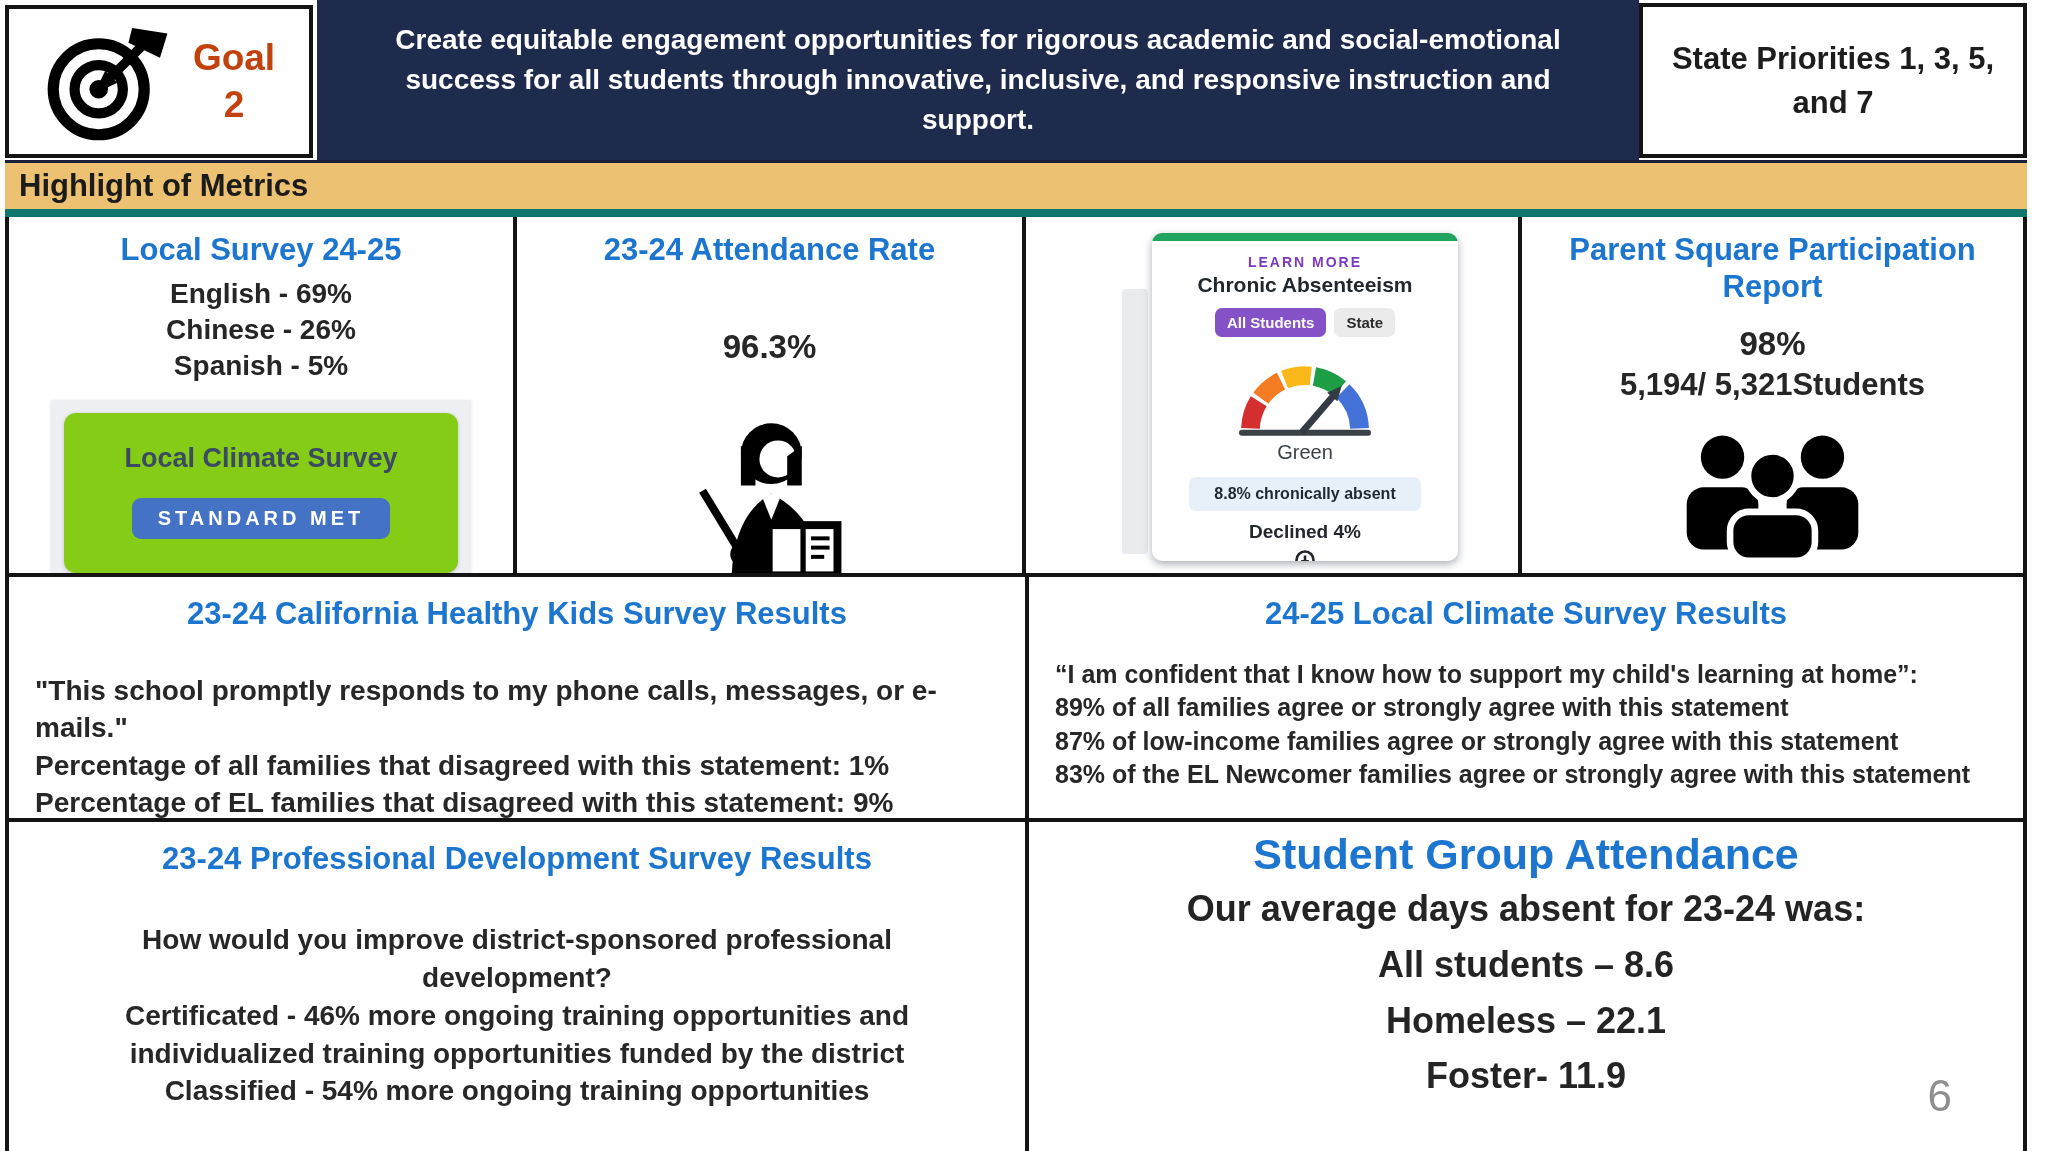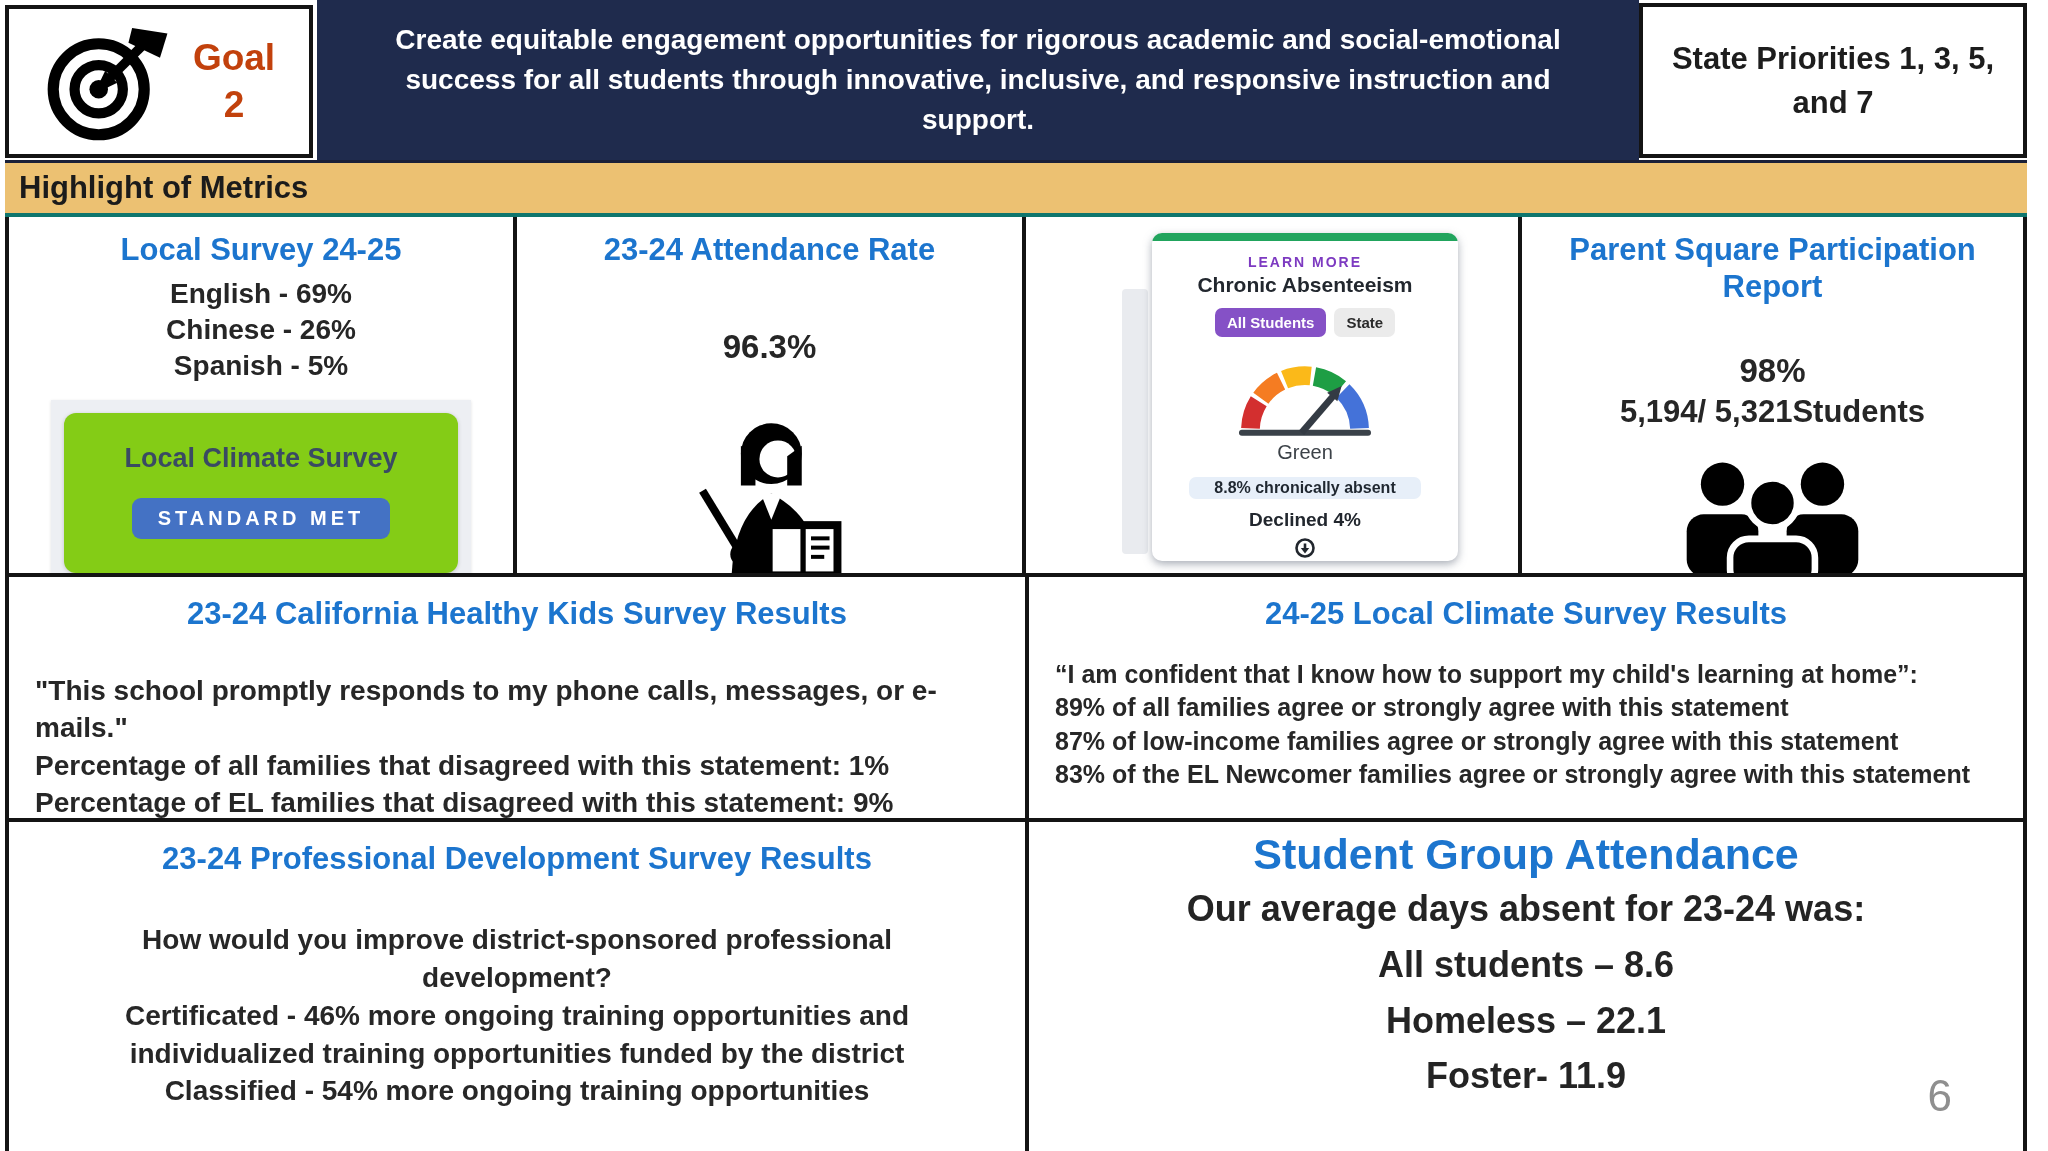--- a/index.html
+++ b/index.html
@@ -30,21 +30,21 @@
   .priorities {
     position:absolute; left:1639px; top:3px; width:388px; height:155px;
     background:#fff; border:4px solid #141414;
     display:flex; align-items:center; justify-content:center;
     text-align:center; font-weight:bold; font-size:31px; color:#1d1d1d; line-height:1.4;
     padding:0 24px;
   }
   
   .section-bar {
     position:absolute; left:5px; top:160px; width:2022px; height:57px;
-    background:#ECC172; border-top:3px solid #1a2038; border-bottom:4px solid #0f766e;
+    background:#ECC172; border-top:3px solid #1a2038; border-bottom:8px solid #0f766e;
     display:flex; align-items:center; padding-left:14px;
     font-weight:bold; font-size:31px; color:#1b1b1b;
   }
   
   .metrics {
     position:absolute; left:5px; top:217px; width:2022px; height:934px;
     border-left:4px solid #141414;
   }
   .mrow { display:flex; width:100%; }
   .row1 { height:360px; border-bottom:4px solid #141414; }
@@ -70,21 +70,21 @@
   }
   .lcs-title { font-weight:bold; font-size:27px; color:#3a4a63; }
   .lcs-btn {
     margin-top:24px; display:inline-block; background:#4472C4; color:#fff;
     font-weight:bold; font-size:20px; letter-spacing:4px;
     padding:9px 26px; border-radius:9px; border:none; cursor:pointer;
     font-family:"Liberation Sans", sans-serif;
   }
   .big-val { margin-top:60px; font-weight:bold; font-size:33px; color:#262626; }
   .cB svg { margin-top:48px; }
-  .cD .big-val { margin-top:47px; }
+  .cD .big-val { margin-top:20px; }
   .cD .detail { font-weight:bold; font-size:31px; color:#262626; margin-top:4px; }
   .cD svg { margin-top:24px; }
   
   .strip { position:absolute; top:72px; width:26px; height:265px; background:#e9ebef; border-radius:4px; }
   .strip-l { left:96px; } .strip-r { right:70px; }
   .abs-card {
     position:absolute; left:126px; top:16px; width:306px; height:328px;
     background:#fff; border-radius:10px; box-shadow:0 3px 9px rgba(96,106,122,.55);
     text-align:center; overflow:hidden;
   }
@@ -92,21 +92,21 @@
   .abs-link { margin-top:13px; font-size:14px; font-weight:bold; letter-spacing:2px; color:#7D3AC1; cursor:pointer; }
   .abs-title { margin-top:3px; font-size:21px; font-weight:bold; color:#22272e; }
   .abs-pills { margin-top:11px; display:flex; justify-content:center; gap:8px; }
   .pill { font-size:15px; font-weight:bold; padding:6px 12px; border-radius:7px; cursor:pointer; }
   .pill-active { background:#8551C6; color:#fff; }
   .pill-muted { background:#ebebeb; color:#2b2b2b; }
   .abs-card svg.gauge { margin-top:8px; }
   .abs-gauge-label { font-size:20px; color:#3c4248; margin-top:0; }
   .abs-stat {
     margin:13px auto 0; width:232px; background:#e7eff9; border-radius:7px;
-    padding:2px 0; font-size:16px; font-weight:bold; color:#1f2730;
+    padding:8px 0; font-size:16px; font-weight:bold; color:#1f2730;
   }
   .abs-trend { margin-top:10px; font-size:19px; font-weight:bold; color:#22272e;
     display:flex; align-items:center; justify-content:center; gap:6px;flex-direction:column; }
   
   .cell-pad { padding:18px 26px 0; }
   .body-left { margin-top:40px; text-align:left; font-weight:bold; font-size:28px; color:#272727; line-height:1.33; }
   .body-left-sm { margin-top:26px; text-align:left; font-weight:bold; font-size:25px; color:#272727; line-height:1.33; }
   .body-center { margin-top:44px; text-align:center; font-weight:bold; font-size:28px; color:#272727; line-height:1.35; }
   .center-head { text-align:center; }
   .sga-title { text-align:center; color:#1C75CE; font-weight:bold; font-size:43px; margin-top:8px; }

